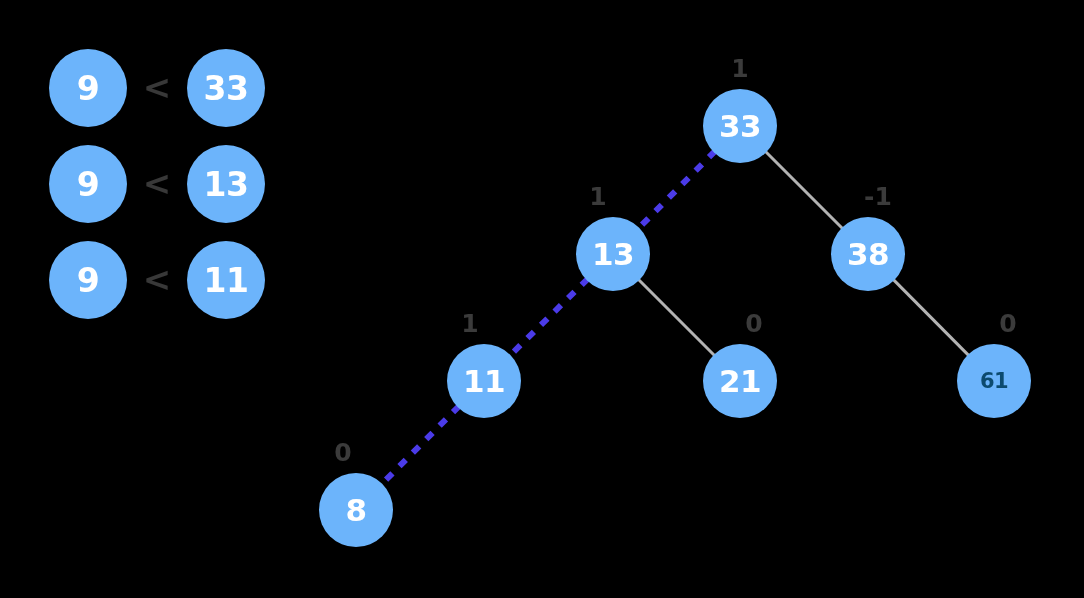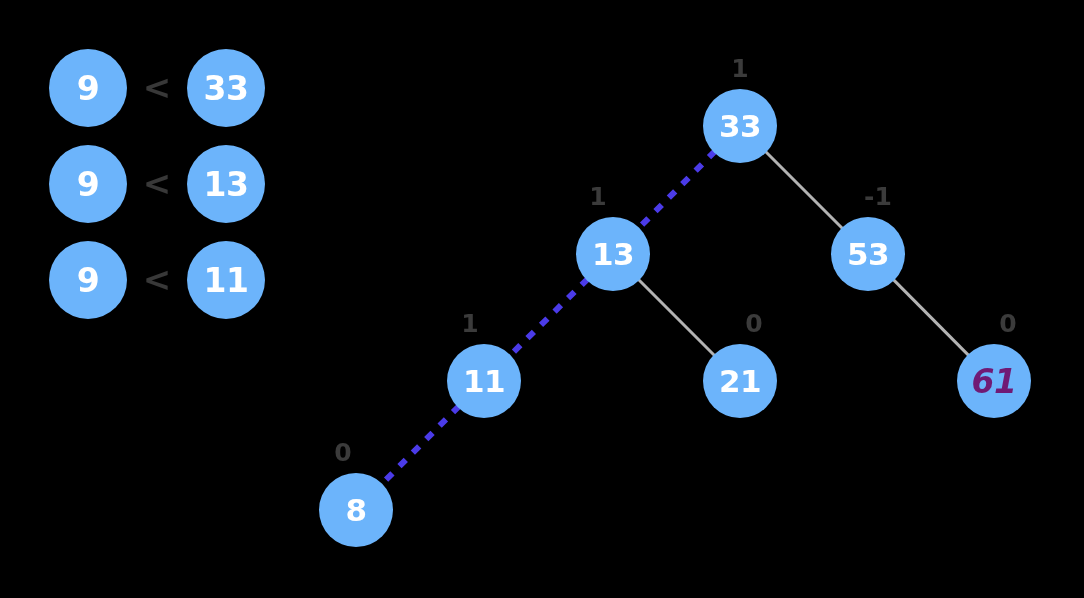--- a/index.html
+++ b/index.html
@@ -85,24 +85,24 @@
       <div class="cmp-op" style="left: 137px; top: 262px; width: 40px; color: rgb(56, 56, 56);">&lt;</div>
       <div class="node" style="left: 187px; top: 241px; width: 78px; height: 78px; background: rgb(108, 180, 251); color: rgb(255, 255, 255); font-size: 33px;">11</div>
     </div>
 
   <div id="tree-group">
       <div class="bf" style="left: 710px; top: 56px; width: 60px; color: rgb(59, 59, 59);">1</div>
       <div class="node node-label" style="left: 703px; top: 89px; width: 74px; height: 74px; background: rgb(108, 180, 251); color: rgb(255, 255, 255); font-size: 31px;">33</div>
       <div class="bf" style="left: 568px; top: 184px; width: 60px; color: rgb(59, 59, 59);">1</div>
       <div class="node node-label" style="left: 576px; top: 217px; width: 74px; height: 74px; background: rgb(108, 180, 251); color: rgb(255, 255, 255); font-size: 31px;">13</div>
       <div class="bf" style="left: 848px; top: 184px; width: 60px; color: rgb(59, 59, 59);">-1</div>
-      <div class="node node-label" style="left: 831px; top: 217px; width: 74px; height: 74px; background: rgb(108, 180, 251); color: rgb(255, 255, 255); font-size: 31px;">53</div>
+      <div class="node node-label" style="left: 831px; top: 217px; width: 74px; height: 74px; background: rgb(108, 180, 251); color: rgb(255, 255, 255); font-size: 31px;">38</div>
       <div class="bf" style="left: 440px; top: 311px; width: 60px; color: rgb(59, 59, 59);">1</div>
       <div class="node node-label" style="left: 447px; top: 344px; width: 74px; height: 74px; background: rgb(108, 180, 251); color: rgb(255, 255, 255); font-size: 31px;">11</div>
       <div class="bf" style="left: 724px; top: 311px; width: 60px; color: rgb(59, 59, 59);">0</div>
       <div class="node node-label" style="left: 703px; top: 344px; width: 74px; height: 74px; background: rgb(108, 180, 251); color: rgb(255, 255, 255); font-size: 31px; text-align: center;">21</div>
       <div class="bf" style="left: 978px; top: 311px; width: 60px; color: rgb(59, 59, 59);">0</div>
-      <div class="node node-label" style="left: 957px; top: 344px; width: 74px; height: 74px; background: rgb(108, 180, 251); color: #701a75; font-size: 33px; font-style: italic;">61</div>
+      <div class="node node-label" style="left: 957px; top: 344px; width: 74px; height: 74px; background: rgb(108, 180, 251); color: #0c4a6e; font-size: 21px;">61</div>
       <div class="bf" style="left: 313px; top: 440px; width: 60px; color: rgb(59, 59, 59);">0</div>
       <div class="node node-label" style="left: 319px; top: 473px; width: 74px; height: 74px; background: rgb(108, 180, 251); color: rgb(255, 255, 255); font-size: 31px;">8</div>
     </div>
 
 </div>
 
 </body></html>

